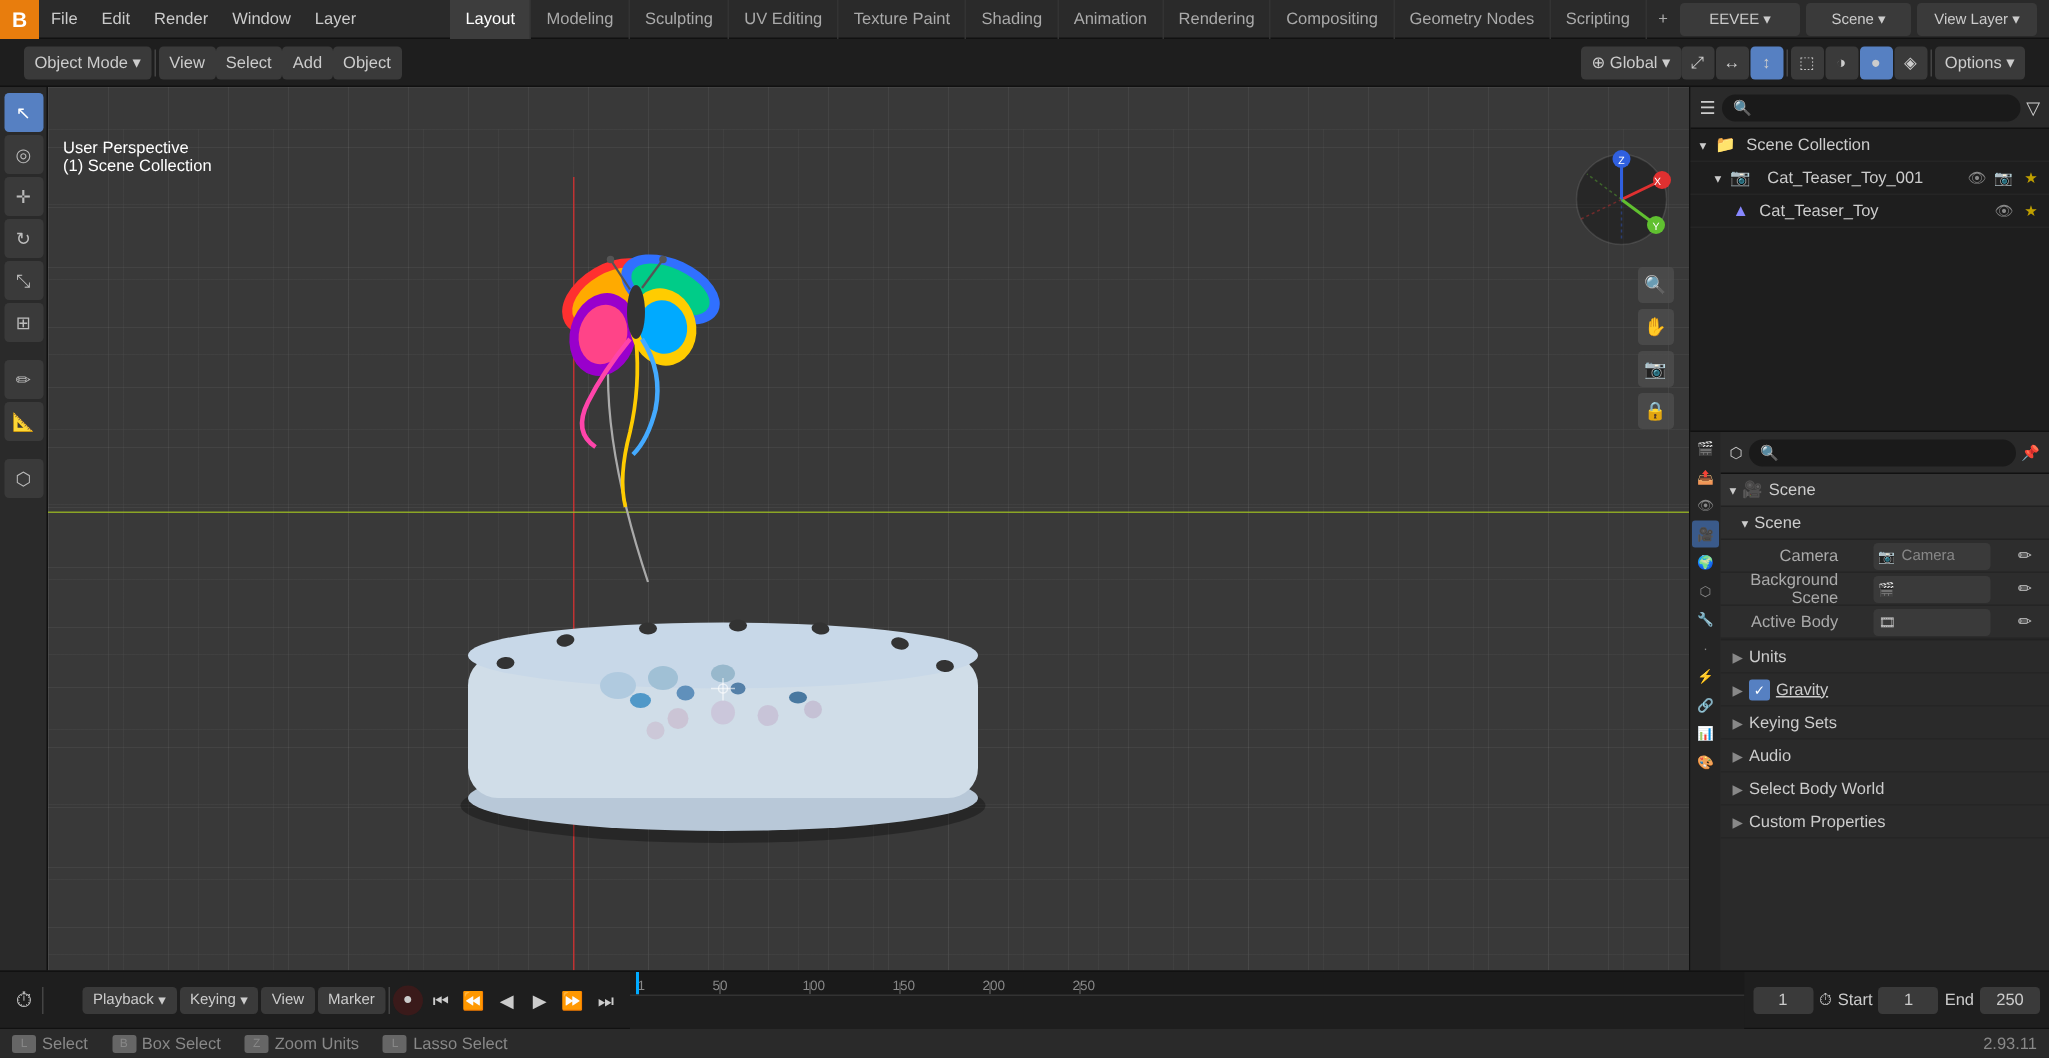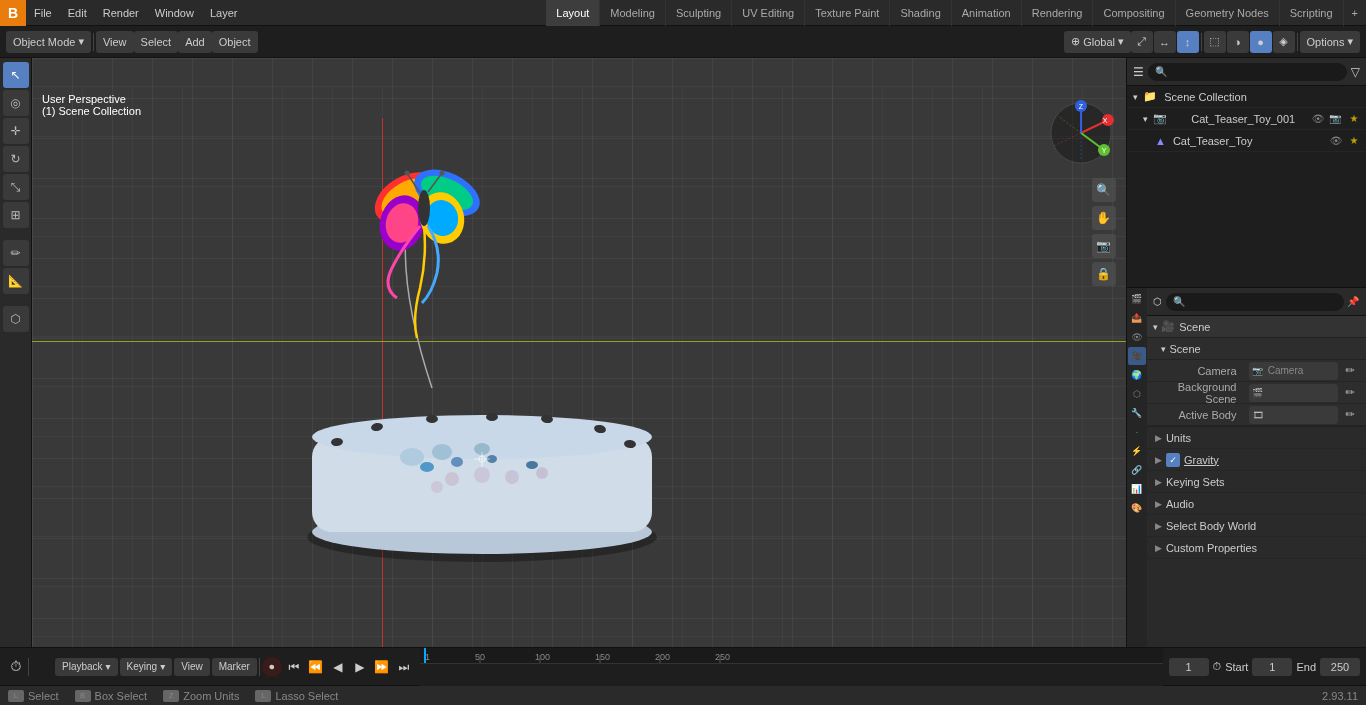--- a/index.html
+++ b/index.html
@@ -182,21 +182,21 @@
       padding: 0 6px;
       gap: 4px;
       cursor: pointer;
       border-bottom: 1px solid #222;
     }
     .props-row {
       display: flex;
       align-items: center;
       height: 22px;
       padding: 0 8px;
-      gap: 4px;
+      gap: 15px;
       border-bottom: 1px solid #252525;
     }
     .props-label {
       color: #aaa;
       font-size: 11px;
       flex: 1;
       text-align: right;
       padding-right: 8px;
     }
     .props-field {
@@ -323,21 +323,21 @@
       gap: 4px;
     }
 
     
     #viewport-toolbar {
       height: 32px;
       background: #1e1e1e;
       border-bottom: 1px solid #111;
       display: flex;
       align-items: center;
-      padding: 0 6px;
+      padding: 0 16px;
       gap: 0;
     }
     .vptb-btn {
       padding: 2px 7px;
       background: #3a3a3a;
       border-radius: 3px;
       color: #ccc;
       cursor: pointer;
       font-size: 11px;
       display: flex;
@@ -415,20 +415,25 @@
     <div class="ws-tab">Texture Paint</div>
     <div class="ws-tab">Shading</div>
     <div class="ws-tab">Animation</div>
     <div class="ws-tab">Rendering</div>
     <div class="ws-tab">Compositing</div>
     <div class="ws-tab">Geometry Nodes</div>
     <div class="ws-tab">Scripting</div>
     <div class="ws-tab-add">+</div>
   </div>
 
+  <div style="display:flex; align-items:center; gap:4px; padding-right:8px;">
+    <div class="vptb-icon" style="width:80px; font-size:10px;">EEVEE ▾</div>
+    <div class="vptb-icon" style="width:70px; font-size:10px;">Scene ▾</div>
+    <div class="vptb-icon" style="width:80px; font-size:10px;">View Layer ▾</div>
+  </div>
 </div>
 
 <div id="viewport-toolbar">
   <div class="vptb-btn">
     <span>Object Mode</span>
     <span>▾</span>
   </div>
   <div class="vptb-separator"></div>
   <div class="vptb-btn">View</div>
   <div class="vptb-btn">Select</div>
@@ -597,21 +602,21 @@
 
       <div class="outliner-item">
         <span style="font-size:9px; margin-right:2px;">▾</span>
         <span style="font-size:11px; color:#aaa;">📁</span>
         <span style="margin-left:3px;">Scene Collection</span>
       </div>
 
       <div class="outliner-item outliner-indent1">
         <span style="font-size:9px; margin-right:2px;">▾</span>
         <span style="font-size:11px; color:#aaa;">📷</span>
-        <span style="margin-left:20px;">Cat_Teaser_Toy_001</span>
+        <span style="margin-left:7px;">Cat_Teaser_Toy_001</span>
         <div class="item-actions">
           <div class="item-action">👁</div>
           <div class="item-action">📷</div>
           <div class="item-action" style="color:#c0a000;">★</div>
         </div>
       </div>
 
       <div class="outliner-item outliner-indent2">
         <span style="font-size:11px; color:#8888ff;">▲</span>
         <span style="margin-left:3px;">Cat_Teaser_Toy</span>

